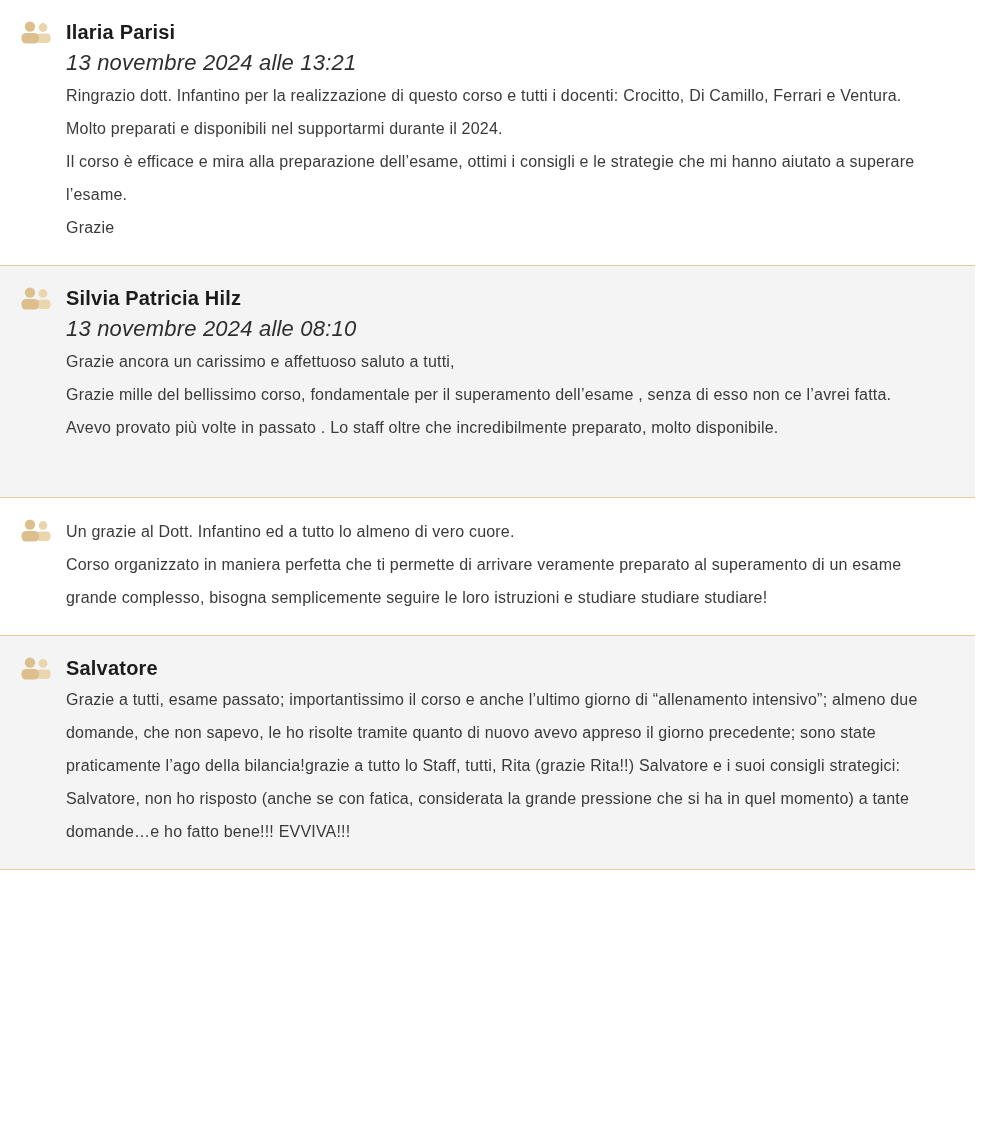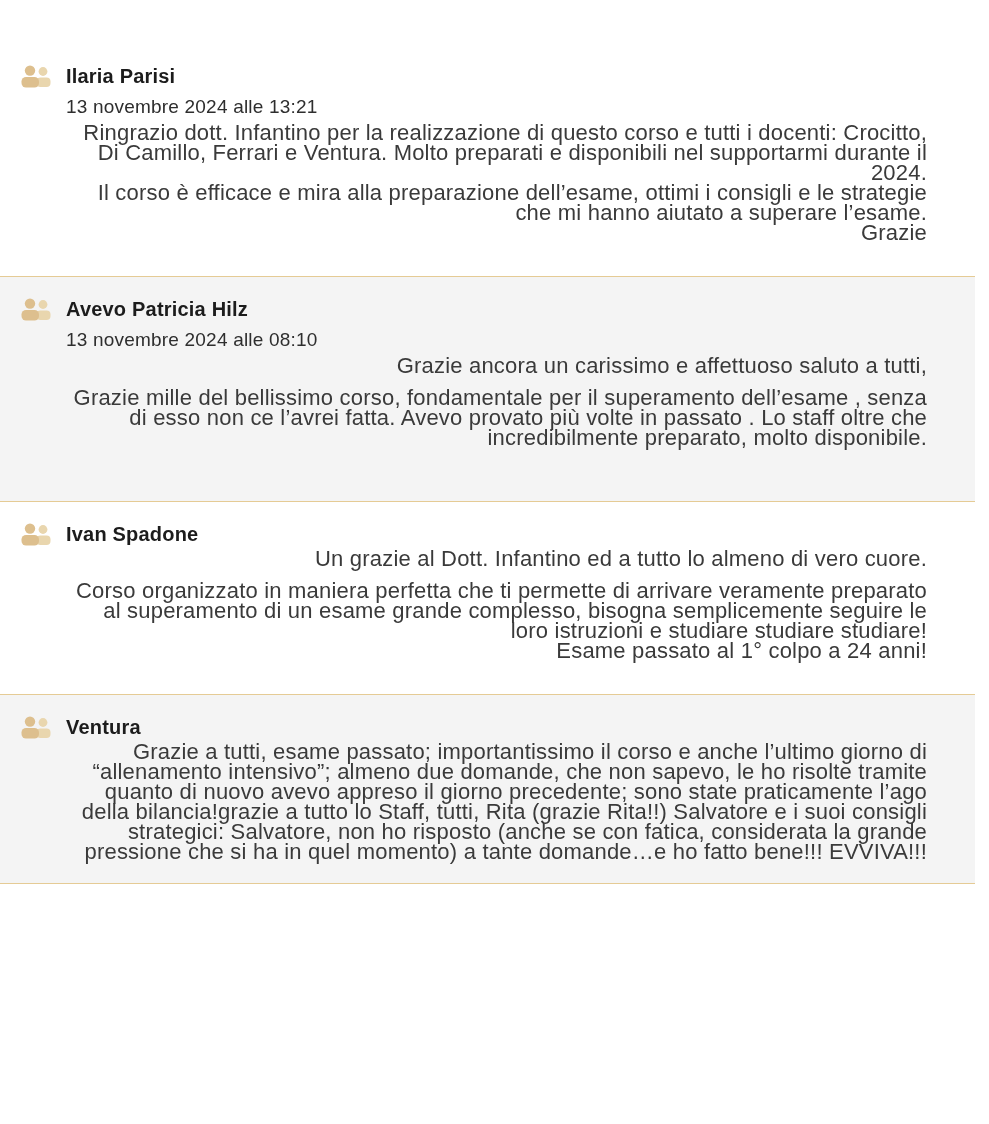--- a/index.html
+++ b/index.html
@@ -8,21 +8,20 @@
     font-family: "Liberation Sans", "DejaVu Sans", sans-serif;
   }
   .page {
     width: 989px;
     height: 1124px;
     overflow: hidden;
     background: #ffffff;
   }
   .content {
     width: 975px;
-    margin-top: 44px;
   }
   .comment {
     position: relative;
     padding: 17px 48px 21px 66px;
     background: #ffffff;
   }
   .comment.alt {
     background: var(--alt-row-background, #f4f4f4);
   }
   .comment + .comment {
@@ -39,33 +38,33 @@
     height: 24px;
   }
   .author {
     font-size: 20px;
     font-weight: bold;
     color: var(--name-text, #1c1c1c);
     line-height: 30px;
     letter-spacing: 0.2px;
   }
   .date {
-    font-size: 19px;
+    font-size: 22px;
+    font-style: italic;
     color: var(--date-text, #2e2e2e);
     line-height: 32px;
     letter-spacing: 0.2px;
   }
   .paragraph {
-    font-size: 22px;
+    font-size: 16px;
     color: var(--body-text, #3a3a3a);
-    line-height: 20px;
+    line-height: 33px;
     min-height: 32px;
     letter-spacing: 0.2px;
     max-width: 872px;
-    text-align: right;
   }
 </style>
 </head>
 <body>
 
 <div class="page">
   <div class="content">
 
     <article class="comment">
       <span class="user-icon">
@@ -85,49 +84,47 @@
 
     <article class="comment alt">
       <span class="user-icon">
         <svg viewBox="0 0 32 24" width="32" height="24" aria-hidden="true">
           <circle cx="23" cy="6.5" r="4.4" fill="var(--accent-icon-light, #e9d6ae)"></circle>
           <rect x="16.5" y="12.5" width="14" height="9.5" rx="4" fill="var(--accent-icon-light, #e9d6ae)"></rect>
           <circle cx="10" cy="5.6" r="5.2" fill="var(--accent-icon, #ddbf8e)"></circle>
           <rect x="1.5" y="12" width="17.5" height="10.5" rx="4.5" fill="var(--accent-icon, #ddbf8e)"></rect>
         </svg>
       </span>
-      <h3 class="author">Avevo Patricia Hilz</h3>
+      <h3 class="author">Silvia Patricia Hilz</h3>
       <div class="date">13 novembre 2024 alle 08:10</div>
       <div class="paragraph">Grazie ancora un carissimo e affettuoso saluto a tutti,</div>
       <div class="paragraph">Grazie mille del bellissimo corso, fondamentale per il superamento dell’esame , senza di esso non ce l’avrei fatta. Avevo provato più volte in passato . Lo staff oltre che incredibilmente preparato, molto disponibile.</div>
       <div class="paragraph"></div>
     </article>
 
     <article class="comment">
       <span class="user-icon">
         <svg viewBox="0 0 32 24" width="32" height="24" aria-hidden="true">
           <circle cx="23" cy="6.5" r="4.4" fill="var(--accent-icon-light, #e9d6ae)"></circle>
           <rect x="16.5" y="12.5" width="14" height="9.5" rx="4" fill="var(--accent-icon-light, #e9d6ae)"></rect>
           <circle cx="10" cy="5.6" r="5.2" fill="var(--accent-icon, #ddbf8e)"></circle>
           <rect x="1.5" y="12" width="17.5" height="10.5" rx="4.5" fill="var(--accent-icon, #ddbf8e)"></rect>
         </svg>
       </span>
-      <h3 class="author">Ivan Spadone</h3>
       <div class="paragraph">Un grazie al Dott. Infantino ed a tutto lo almeno di vero cuore.</div>
       <div class="paragraph">Corso organizzato in maniera perfetta che ti permette di arrivare veramente preparato al superamento di un esame grande complesso, bisogna semplicemente seguire le loro istruzioni e studiare studiare studiare!</div>
-      <div class="paragraph">Esame passato al 1° colpo a 24 anni!</div>
     </article>
 
     <article class="comment alt">
       <span class="user-icon">
         <svg viewBox="0 0 32 24" width="32" height="24" aria-hidden="true">
           <circle cx="23" cy="6.5" r="4.4" fill="var(--accent-icon-light, #e9d6ae)"></circle>
           <rect x="16.5" y="12.5" width="14" height="9.5" rx="4" fill="var(--accent-icon-light, #e9d6ae)"></rect>
           <circle cx="10" cy="5.6" r="5.2" fill="var(--accent-icon, #ddbf8e)"></circle>
           <rect x="1.5" y="12" width="17.5" height="10.5" rx="4.5" fill="var(--accent-icon, #ddbf8e)"></rect>
         </svg>
       </span>
-      <h3 class="author">Ventura</h3>
+      <h3 class="author">Salvatore</h3>
       <div class="paragraph">Grazie a tutti, esame passato; importantissimo il corso e anche l’ultimo giorno di “allenamento intensivo”; almeno due domande, che non sapevo, le ho risolte tramite quanto di nuovo avevo appreso il giorno precedente; sono state praticamente l’ago della bilancia!grazie a tutto lo Staff, tutti, Rita (grazie Rita!!) Salvatore e i suoi consigli strategici: Salvatore, non ho risposto (anche se con fatica, considerata la grande pressione che si ha in quel momento) a tante domande…e ho fatto bene!!! EVVIVA!!!</div>
     </article>
 
   </div>
 </div>
 
 </body></html>

